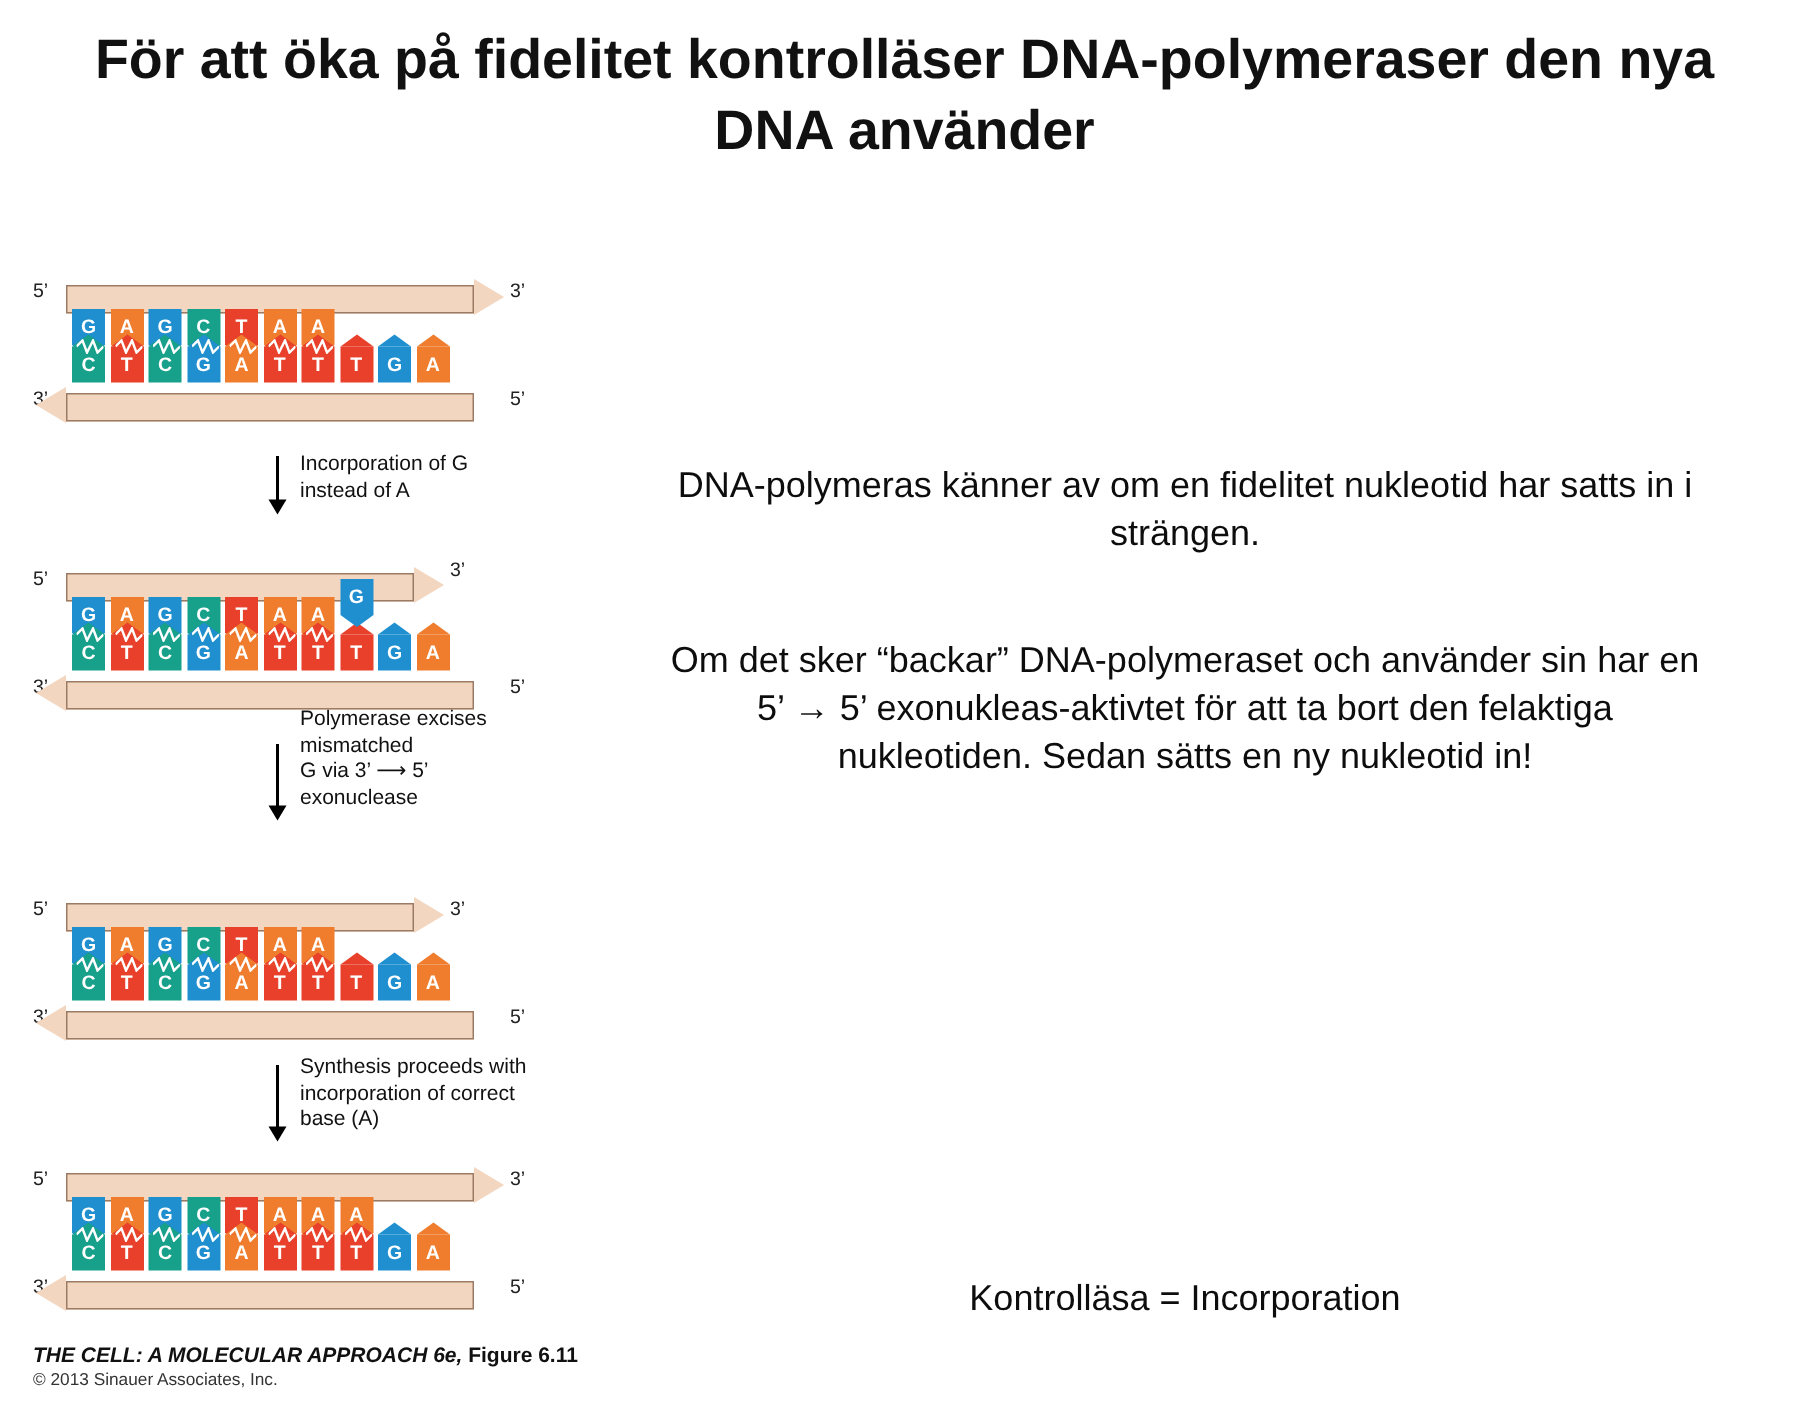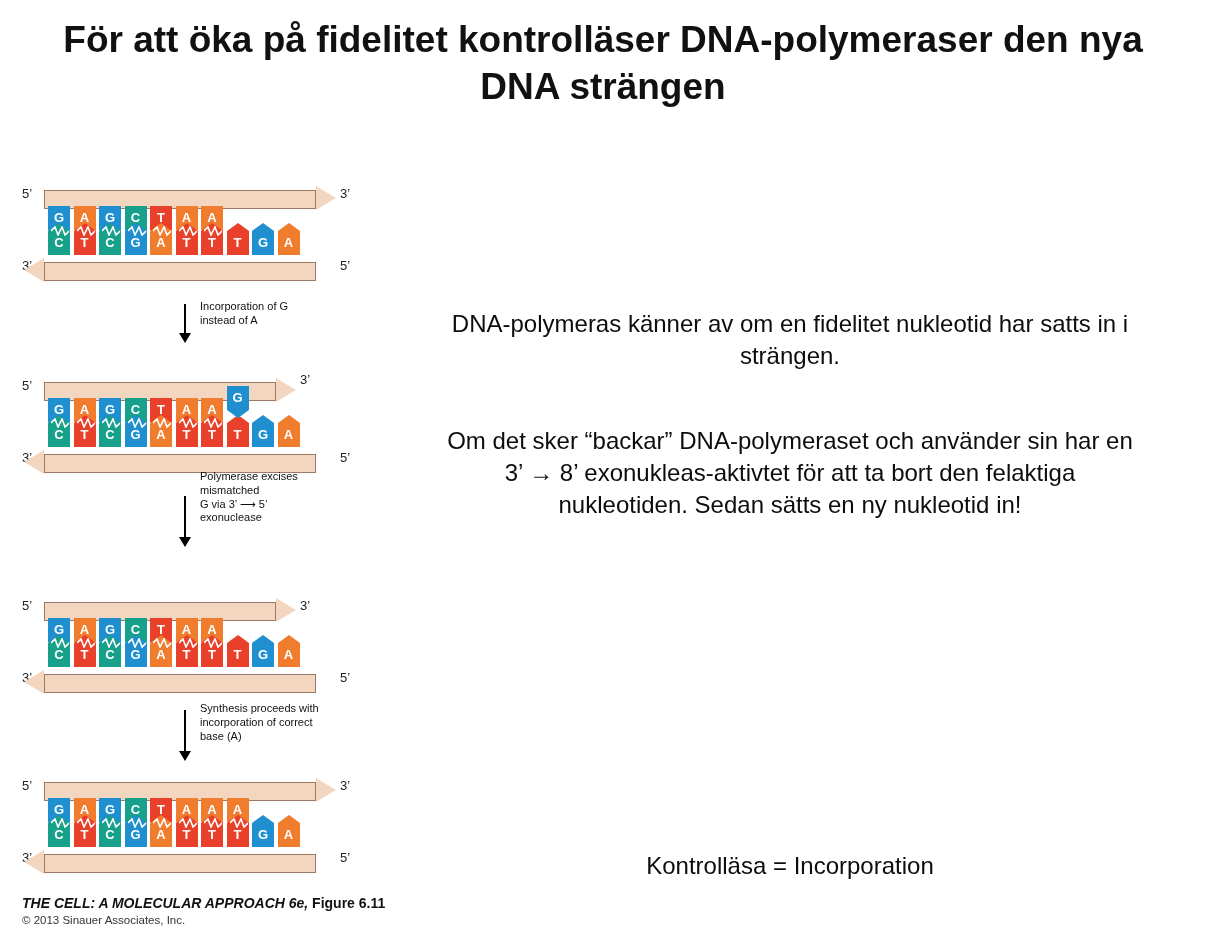--- a/index.html
+++ b/index.html
@@ -144,21 +144,21 @@
     left: -5px;
     bottom: -9px;
     width: 0; height: 0;
     border-left: 6px solid transparent;
     border-right: 6px solid transparent;
     border-top: 10px solid #000;
   }
   .step-text {
     position: absolute;
     left: 178px;
-    font-size: 11px;
+    font-size: 14px;
     line-height: 1.25;
     color: #111;
     width: 200px;
   }
   .credit {
     position: absolute;
     left: 22px;
     top: 895px;
     font-size: 14px;
     font-style: italic;
@@ -192,21 +192,21 @@
     width: 700px;
     top: 852px;
     text-align: center;
     font-size: 24px;
     color: #0d0d0d;
   }
 </style>
 </head>
 <body>
 
-<div class="slide-title">För att öka på fidelitet kontrolläser DNA-polymeraser den nya DNA strängen</div>
+<div class="slide-title">För att öka på fidelitet kontrolläser DNA-polymeraser den nya DNA använder</div>
 
 <div class="figure">
 
   <div class="panel panel1">
     <div class="label5" style="left:0px; top:8px;">5’</div>
     <div class="strand-top"></div>
     <div class="arrowhead right" style="left:294px;"></div>
     <div class="label3" style="left:318px; top:8px;">3’</div>
 
     <div class="label5" style="left:0px; top:80px;">3’</div>
@@ -706,14 +706,14 @@
           <path d="M0 5 L4 1 L7 9 L11 1 L14 9 L18 5" fill="none" stroke="#ffffff" stroke-width="1.6"></path>
         </svg>
       </div>
   </div>
 </div>
 
 <div class="credit"><span>THE CELL: A MOLECULAR APPROACH 6e,</span><span class="reg"> Figure 6.11</span></div>
 <div class="copyright">© 2013 Sinauer Associates, Inc.</div>
 
 <div class="body-text para1">DNA-polymeras känner av om en fidelitet nukleotid har satts in i strängen.</div>
-<div class="body-text para2">Om det sker “backar” DNA-polymeraset och använder sin har en 3’ → 8’ exonukleas-aktivtet för att ta bort den felaktiga nukleotiden. Sedan sätts en ny nukleotid in!</div>
+<div class="body-text para2">Om det sker “backar” DNA-polymeraset och använder sin har en 5’ → 5’ exonukleas-aktivtet för att ta bort den felaktiga nukleotiden. Sedan sätts en ny nukleotid in!</div>
 <div class="footnote">Kontrolläsa = Incorporation</div>
 
 </body></html>

